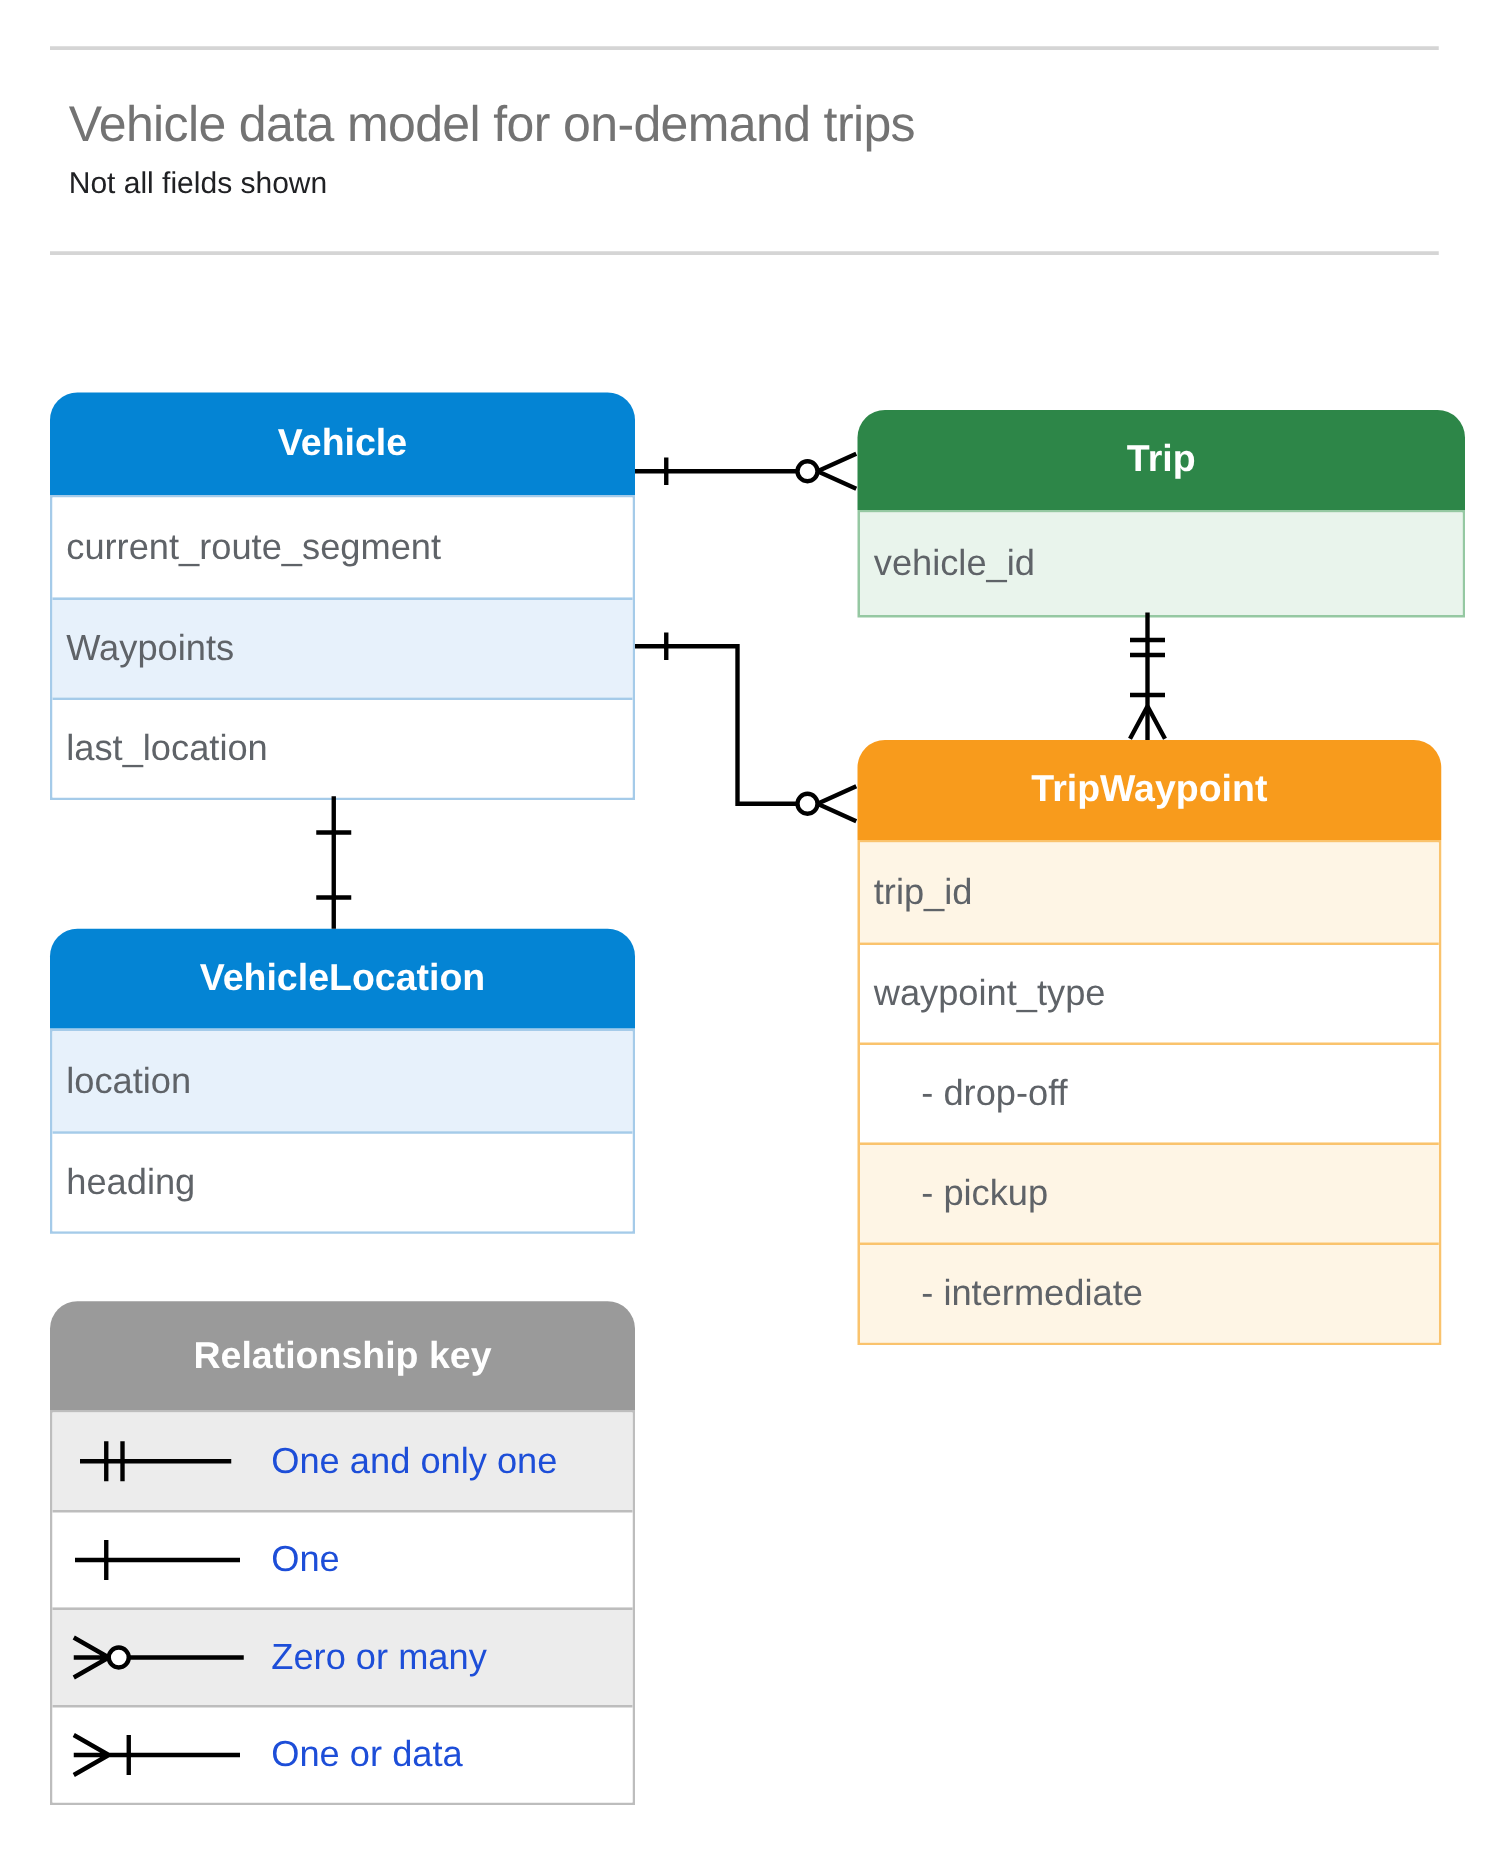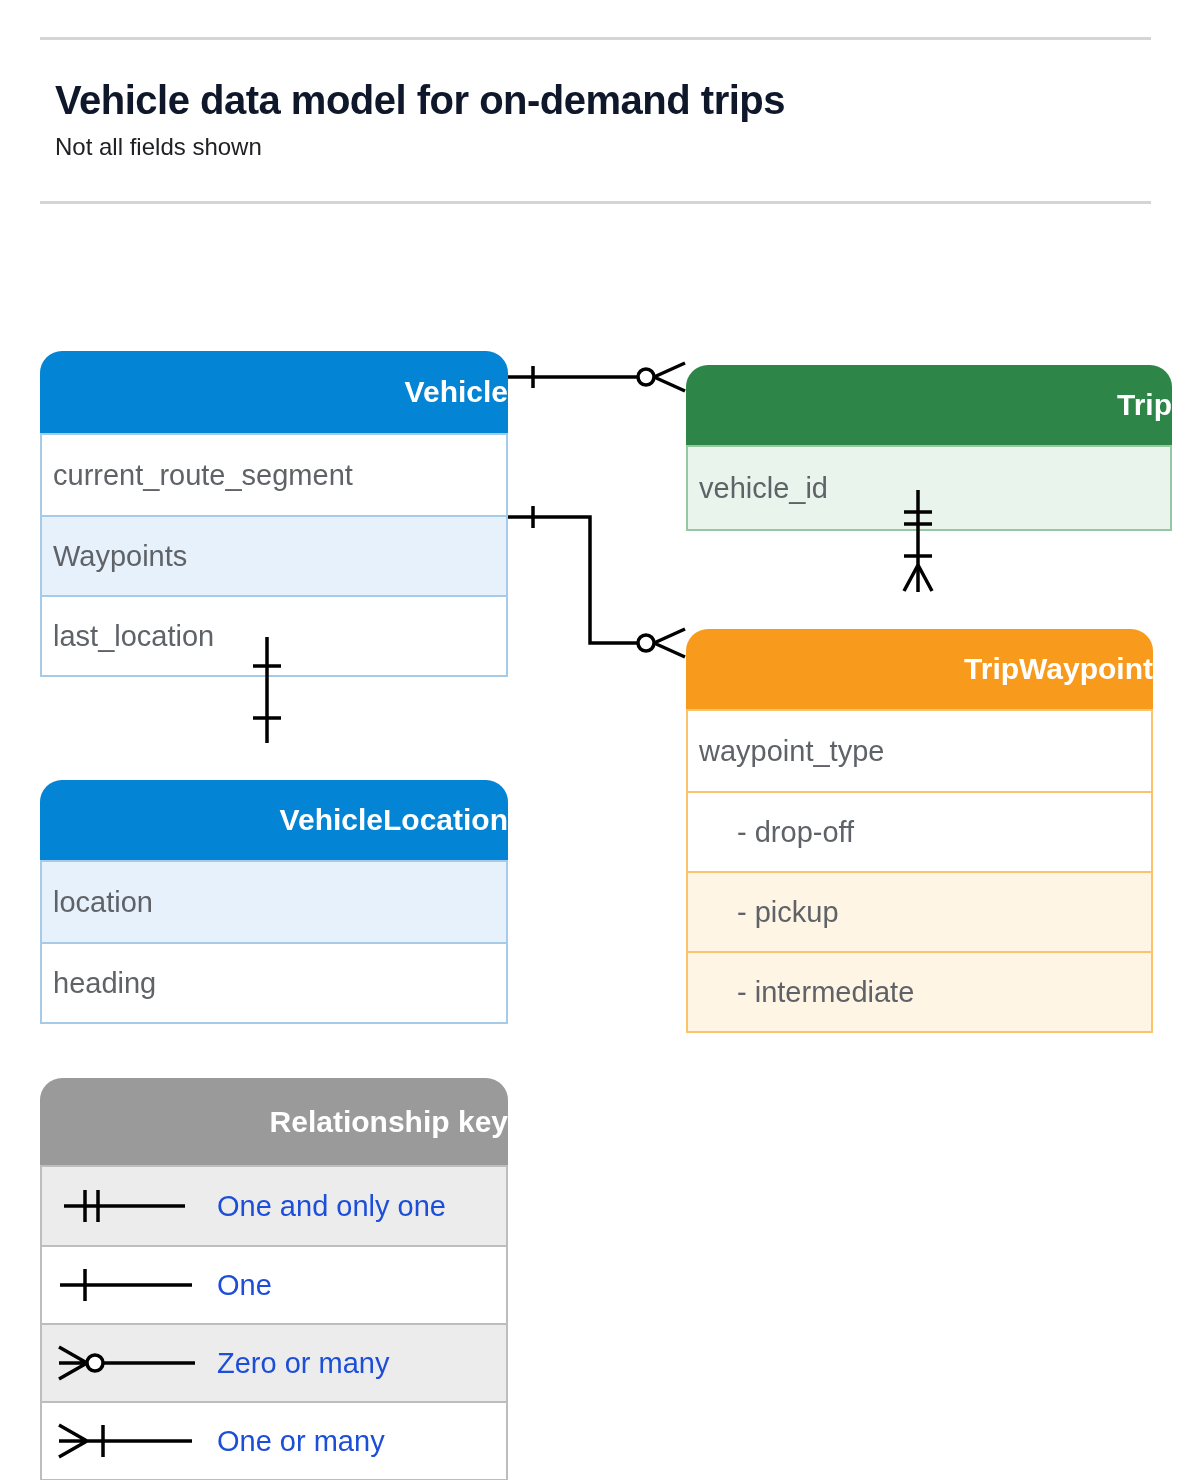--- a/index.html
+++ b/index.html
@@ -7,33 +7,33 @@
   body { font-family:"Liberation Sans", sans-serif; }
   #canvas {
     position:relative; width:1190px; height:1480px; background:#fff;
     overflow:hidden;
   }
   .rule { position:absolute; left:40px; width:1111px; height:3px; background:#d5d5d5; }
   .rule-top { top:37px; }
   .rule-bottom { top:201px; }
   .page-title {
     position:absolute; left:55px; top:78px;
-    font-size:40px; font-weight:700; color:#0f172a; letter-spacing:-0.5px;
+    font-size:40px; font-weight:400; color:#737373; letter-spacing:-0.5px;
     white-space:nowrap;
   }
   .page-subtitle {
     position:absolute; left:55px; top:133px;
     font-size:24px; font-weight:400; color:#202124; white-space:nowrap;
   }
 
   .entity { position:absolute; }
   .entity-header {
     height:80px; border-radius:22px 22px 0 0; color:#ffffff;
     font-size:30px; font-weight:700;
-    display:flex; align-items:center; justify-content:flex-end;margin-top:37px;
+    display:flex; align-items:center; justify-content:center;
   }
   .entity-rows { border:2px solid var(--bc); background:#fff; }
   .row {
     height:80px; display:flex; align-items:center;
     padding-left:11px; font-size:29px; color:#5f6368;
     border-top:2px solid var(--bc); background:#ffffff;
   }
   .row:first-child { border-top:none; }
   .row.tint { background:var(--tint); }
   .row.indent { padding-left:49px; }
@@ -89,20 +89,21 @@
     <div class="entity-rows">
       <div class="row tint" style="height:82px;">vehicle_id</div>
     </div>
   </div>
 
   <div class="entity theme-orange" style="left:686px; top:592px; width:467px;">
     <div class="entity-header">
       <span>TripWaypoint</span>
     </div>
     <div class="entity-rows">
+      <div class="row tint">trip_id</div>
       <div class="row">waypoint_type</div>
       <div class="row indent">- drop-off</div>
       <div class="row tint indent">- pickup</div>
       <div class="row tint indent">- intermediate</div>
     </div>
   </div>
 
   <div class="entity theme-blue" style="left:40px; top:743px; width:468px;">
     <div class="entity-header">
       <span>VehicleLocation</span>
@@ -146,21 +147,21 @@
         </span>
         <span class="sym-label">Zero or many</span>
       </div>
 
       <div class="row">
         <span class="sym">
           <svg width="150" height="58" viewBox="0 0 150 58">
             <path d="M2 13 L30 29 M2 45 L30 29 M2 29 H30 M30 29 H135 M46 13 V45"></path>
           </svg>
         </span>
-        <span class="sym-label">One or many</span>
+        <span class="sym-label">One or data</span>
       </div>
 
     </div>
   </div>
 
   <svg class="connectors" viewBox="0 0 1190 1480">
 
     <g>
       <path d="M508 377 H640 M533 366 V388"></path>
       <circle cx="646" cy="377" r="8"></circle>

